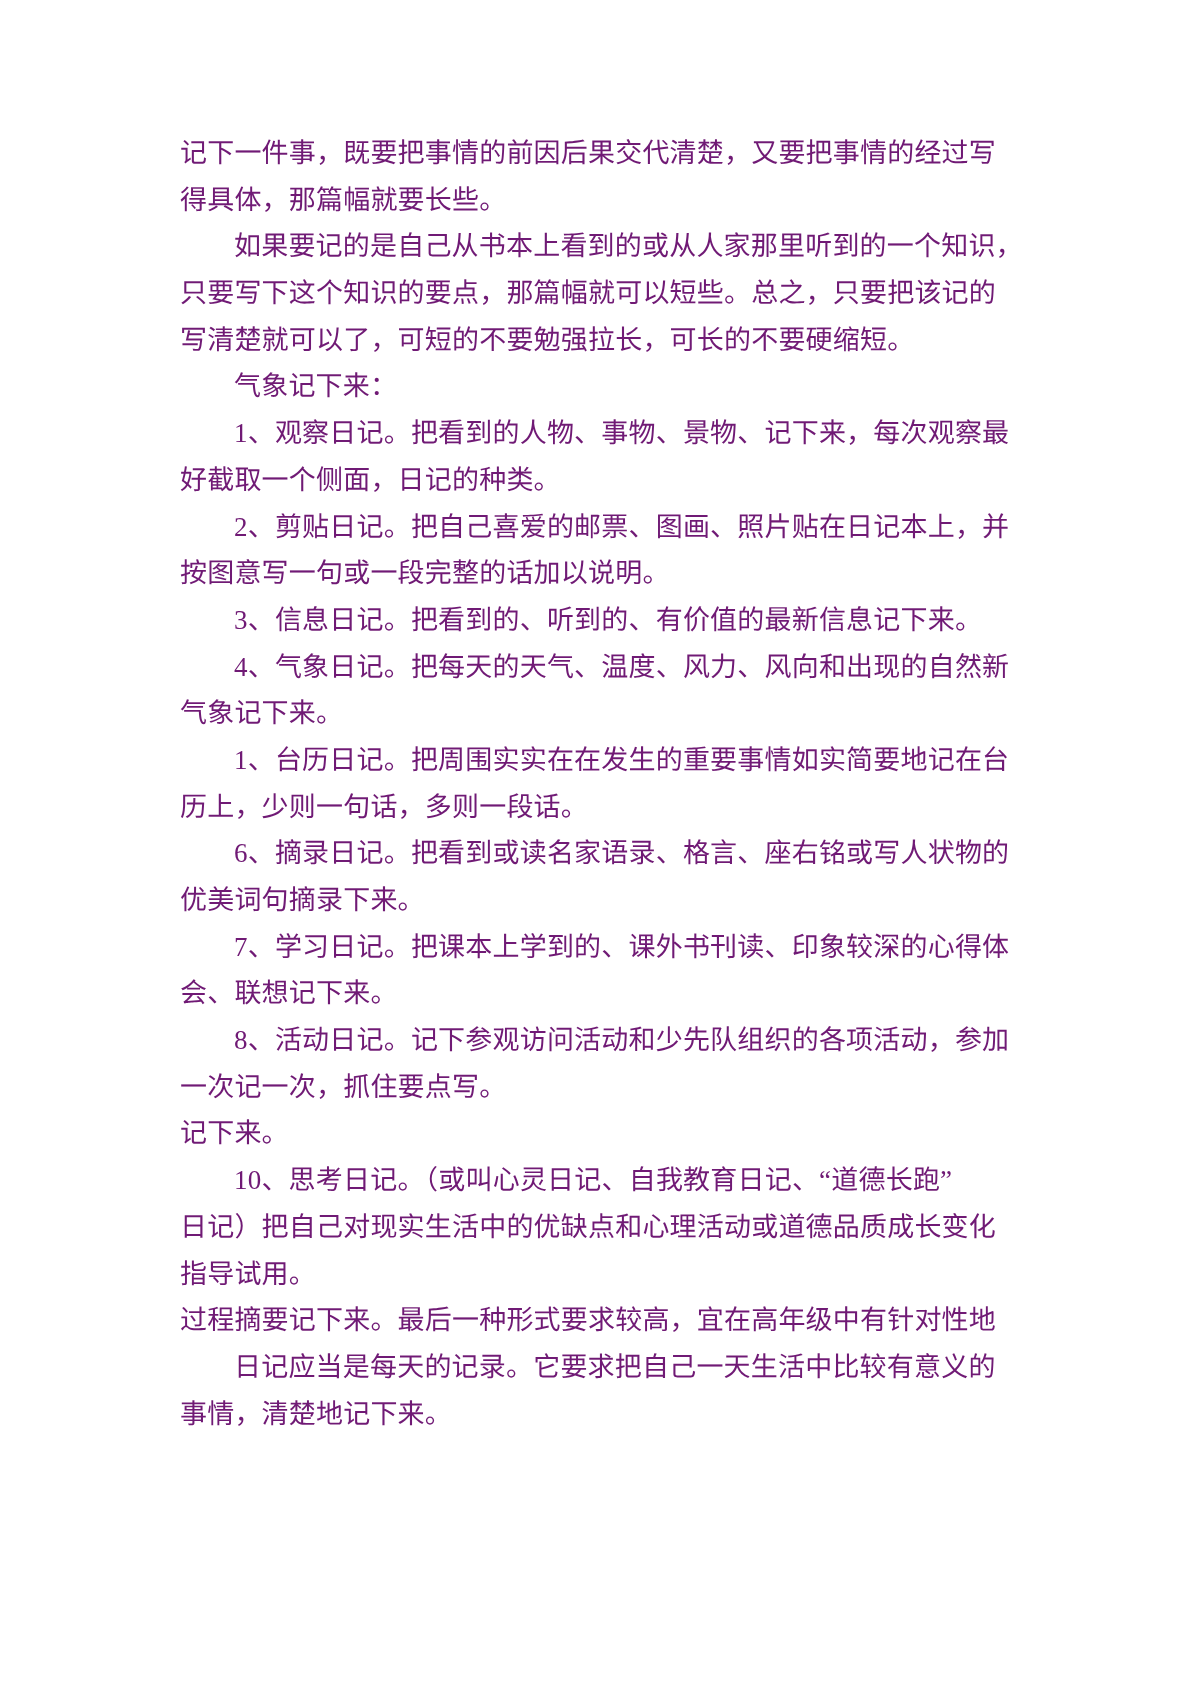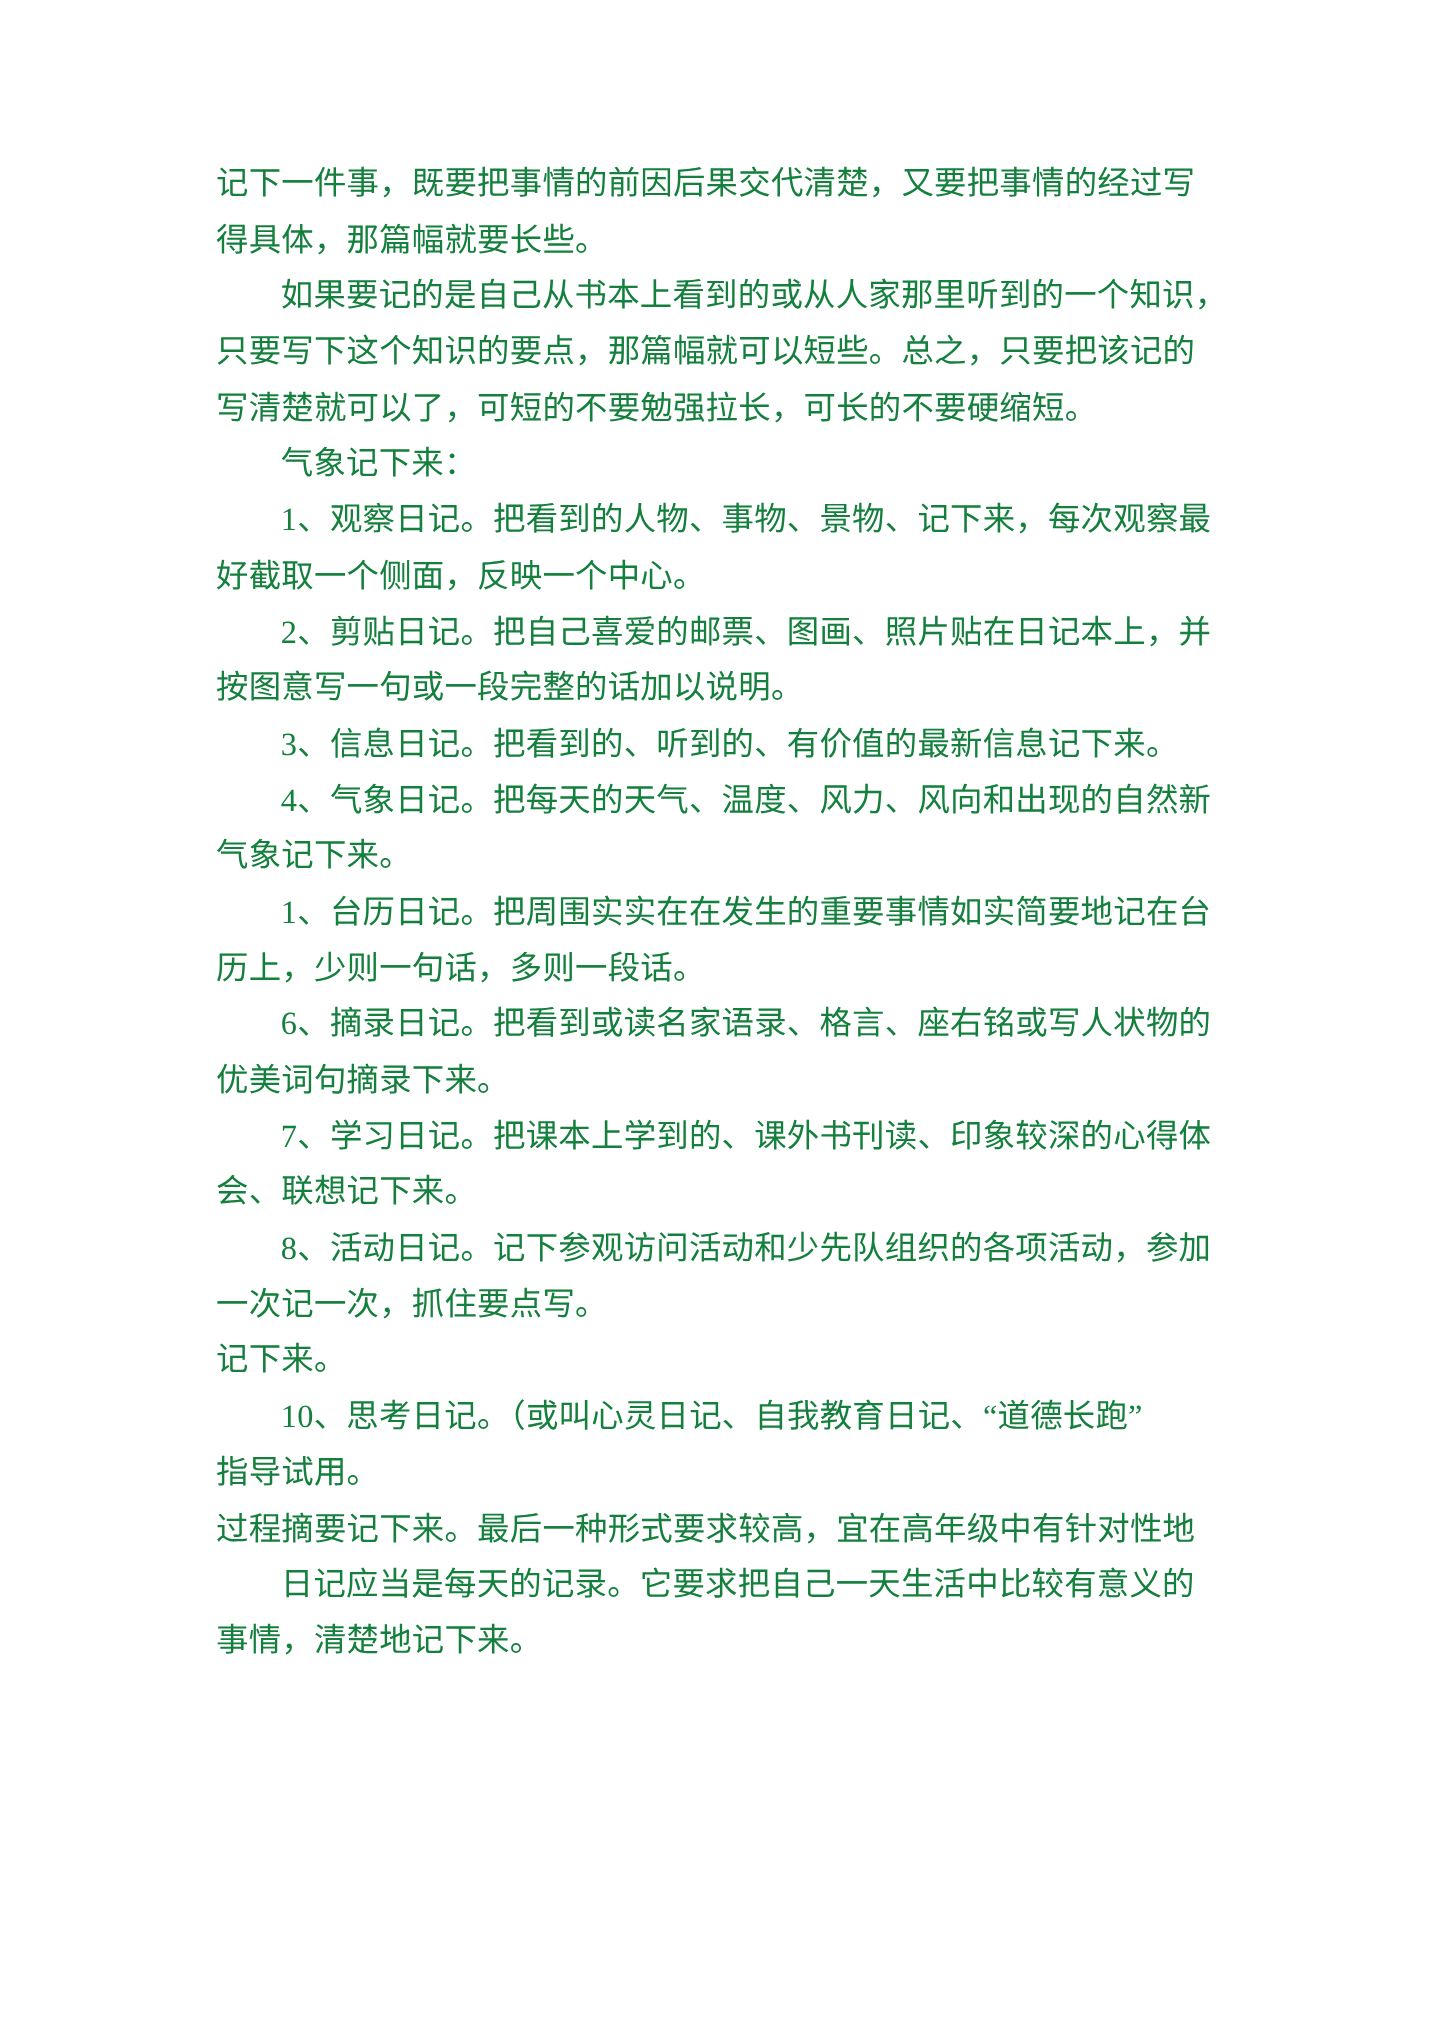--- a/index.html
+++ b/index.html
@@ -23,52 +23,53 @@
   }
   .doc-body {
     color: #1a1a1a;
   }
   .line {
     font-size: 27px;
     line-height: 46.7px;
     height: 46.7px;
     letter-spacing: 0.2px;
     white-space: nowrap;
-    color: #15803d;
+    color: #701a75;
   }
   .line.indent {
     padding-left: 54px;
   }
 </style>
 </head>
 <body>
 
 <div class="page">
   <div class="doc-body">
       <div class="line">记下一件事，既要把事情的前因后果交代清楚，又要把事情的经过写</div>
       <div class="line">得具体，那篇幅就要长些。</div>
       <div class="line indent">如果要记的是自己从书本上看到的或从人家那里听到的一个知识，</div>
       <div class="line">只要写下这个知识的要点，那篇幅就可以短些。总之，只要把该记的</div>
       <div class="line">写清楚就可以了，可短的不要勉强拉长，可长的不要硬缩短。</div>
       <div class="line indent">气象记下来：</div>
       <div class="line indent">1、观察日记。把看到的人物、事物、景物、记下来，每次观察最</div>
-      <div class="line">好截取一个侧面，反映一个中心。</div>
+      <div class="line">好截取一个侧面，日记的种类。</div>
       <div class="line indent">2、剪贴日记。把自己喜爱的邮票、图画、照片贴在日记本上，并</div>
       <div class="line">按图意写一句或一段完整的话加以说明。</div>
       <div class="line indent">3、信息日记。把看到的、听到的、有价值的最新信息记下来。</div>
       <div class="line indent">4、气象日记。把每天的天气、温度、风力、风向和出现的自然新</div>
       <div class="line">气象记下来。</div>
       <div class="line indent">1、台历日记。把周围实实在在发生的重要事情如实简要地记在台</div>
       <div class="line">历上，少则一句话，多则一段话。</div>
       <div class="line indent">6、摘录日记。把看到或读名家语录、格言、座右铭或写人状物的</div>
       <div class="line">优美词句摘录下来。</div>
       <div class="line indent">7、学习日记。把课本上学到的、课外书刊读、印象较深的心得体</div>
       <div class="line">会、联想记下来。</div>
       <div class="line indent">8、活动日记。记下参观访问活动和少先队组织的各项活动，参加</div>
       <div class="line">一次记一次，抓住要点写。</div>
       <div class="line">记下来。</div>
       <div class="line indent">10、思考日记。（或叫心灵日记、自我教育日记、“道德长跑”</div>
+      <div class="line">日记）把自己对现实生活中的优缺点和心理活动或道德品质成长变化</div>
       <div class="line">指导试用。</div>
       <div class="line">过程摘要记下来。最后一种形式要求较高，宜在高年级中有针对性地</div>
       <div class="line indent">日记应当是每天的记录。它要求把自己一天生活中比较有意义的</div>
       <div class="line">事情，清楚地记下来。</div>
     </div>
 </div>
 
 </body></html>

